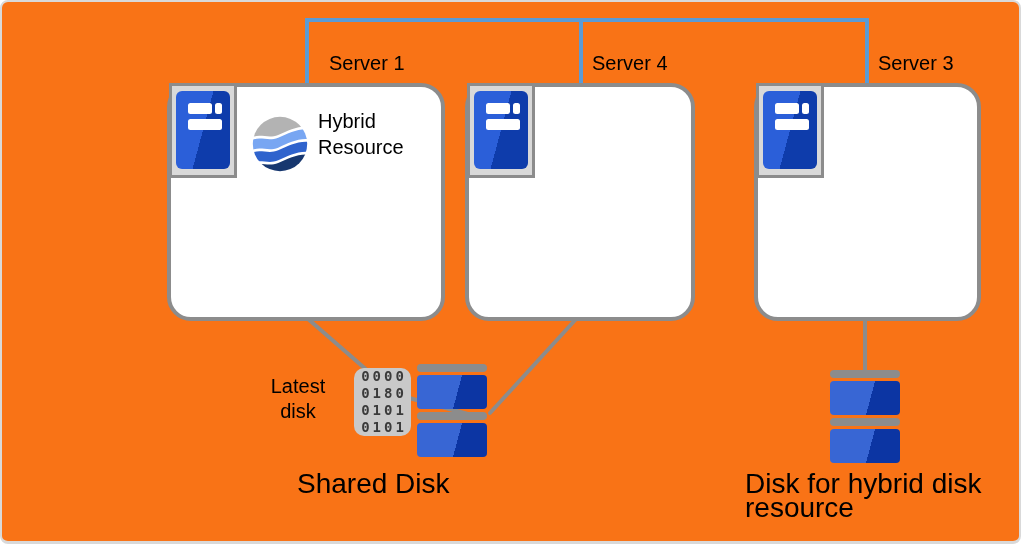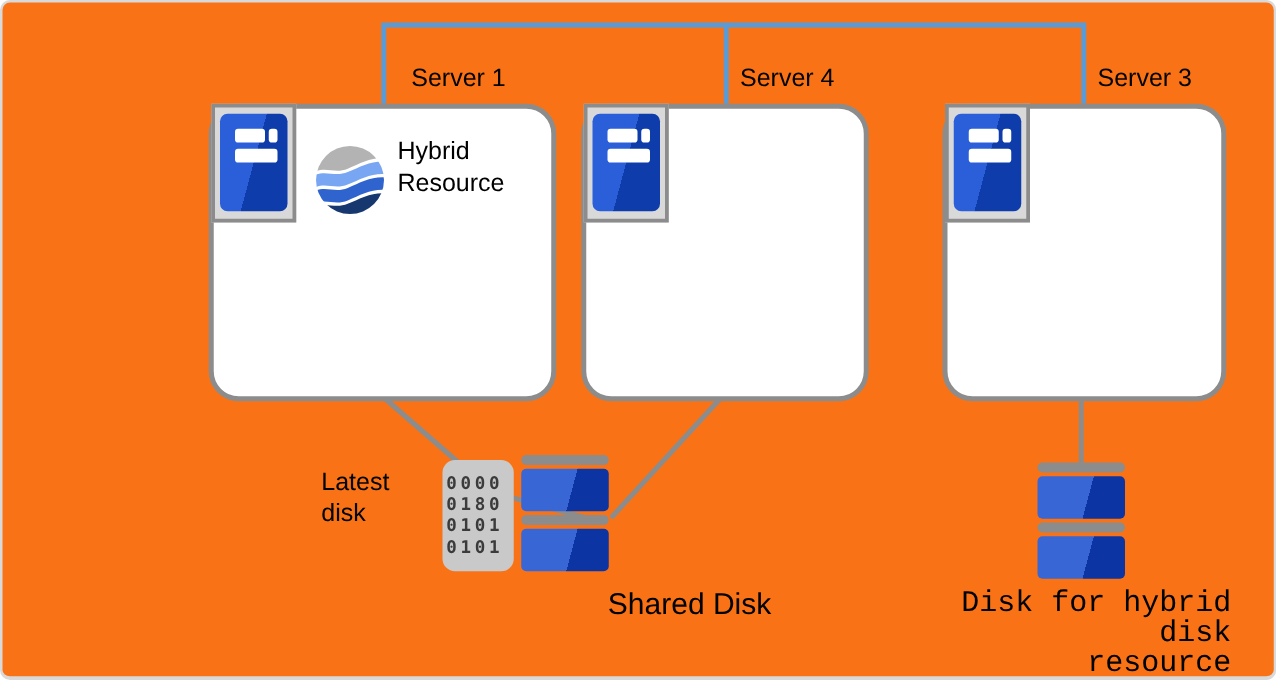--- a/index.html
+++ b/index.html
@@ -62,35 +62,35 @@
   .disk{position:absolute;width:70px;display:flex;flex-direction:column;gap:3px;z-index:2;}
   .disk-shared{left:415px;top:362px;}
   .disk-hybrid{left:828px;top:368px;}
   .disk .cap{height:8px;border-radius:4px;background:var(--disk-bar-gray);}
   .disk .platter{
     height:34px;border-radius:4px;
     background:linear-gradient(105deg,var(--disk-blue-light) 0 57%,var(--disk-blue-dark) 57%);
   }
   
   .data-box{
-    position:absolute;left:352px;top:366px;width:57px;height:89px;
+    position:absolute;left:352px;top:366px;width:57px;height:68px;
     background:var(--data-box-bg);border-radius:10px;z-index:2;
-    display:flex;flex-direction:column;justify-content:center;
+    display:flex;flex-direction:column;justify-content:center;align-items:center;
   }
   .data-box .row{
     font-family:"DejaVu Sans Mono", monospace;font-weight:bold;font-size:14px;
     line-height:17px;color:#3b3b3b;letter-spacing:3px;text-indent:3px;
   }
   .latest-data{
-    position:absolute;left:255px;top:372px;width:82px;text-align:left;
+    position:absolute;left:255px;top:372px;width:82px;text-align:center;
     font-size:20px;line-height:25px;z-index:2;
   }
-  .caption{position:absolute;text-align:right;font-size:24px;line-height:24px;z-index:2;}
+  .caption{position:absolute;text-align:left;font-size:28px;line-height:24px;z-index:2;}
   .caption-shared{left:295px;top:470px;width:320px;}
-  .caption-hybrid{left:743px;top:470px;width:240px;font-family:Liberation Mono, monospace;}
+  .caption-hybrid{left:743px;top:470px;width:240px;}
 </style>
 </head>
 <body>
 
 <div class="canvas">
 
   <svg class="connectors" width="1021" height="544" viewBox="0 0 1021 544">
     <path d="M305,81 L305,18 L865,18 L865,81 M579,18 L579,81" style="fill:none;stroke:var(--connector-blue);stroke-width:4;"></path>
     <path d="M305,316 L367,370" style="fill:none;stroke:var(--connector-gray);stroke-width:4;stroke-linecap:round;"></path>
     <path d="M575,316 L488,411" style="fill:none;stroke:var(--connector-gray);stroke-width:4;stroke-linecap:round;"></path>

